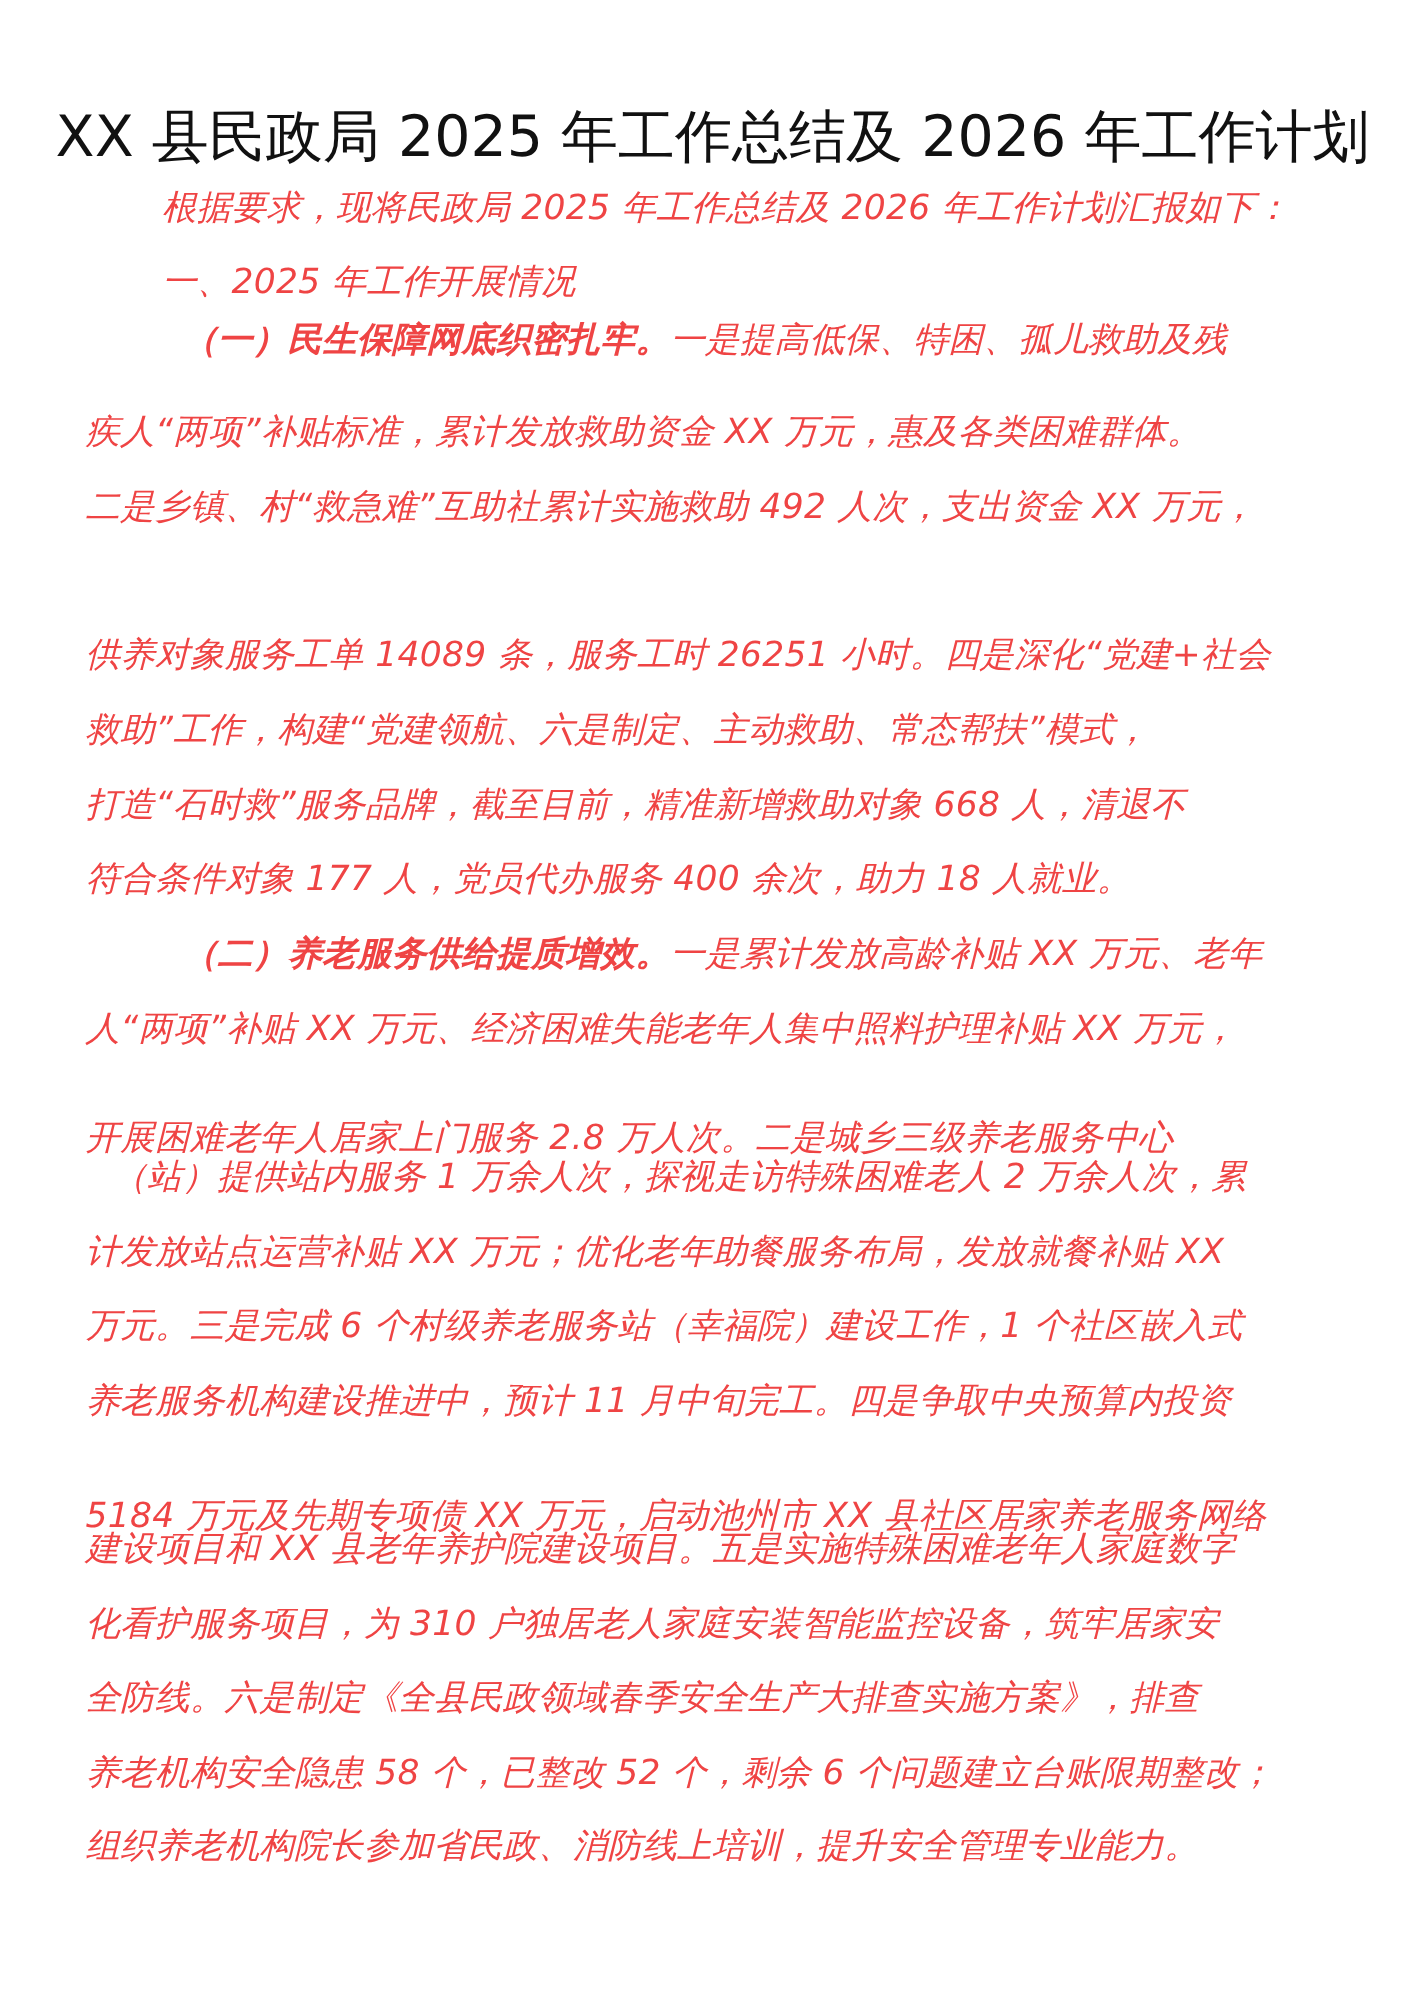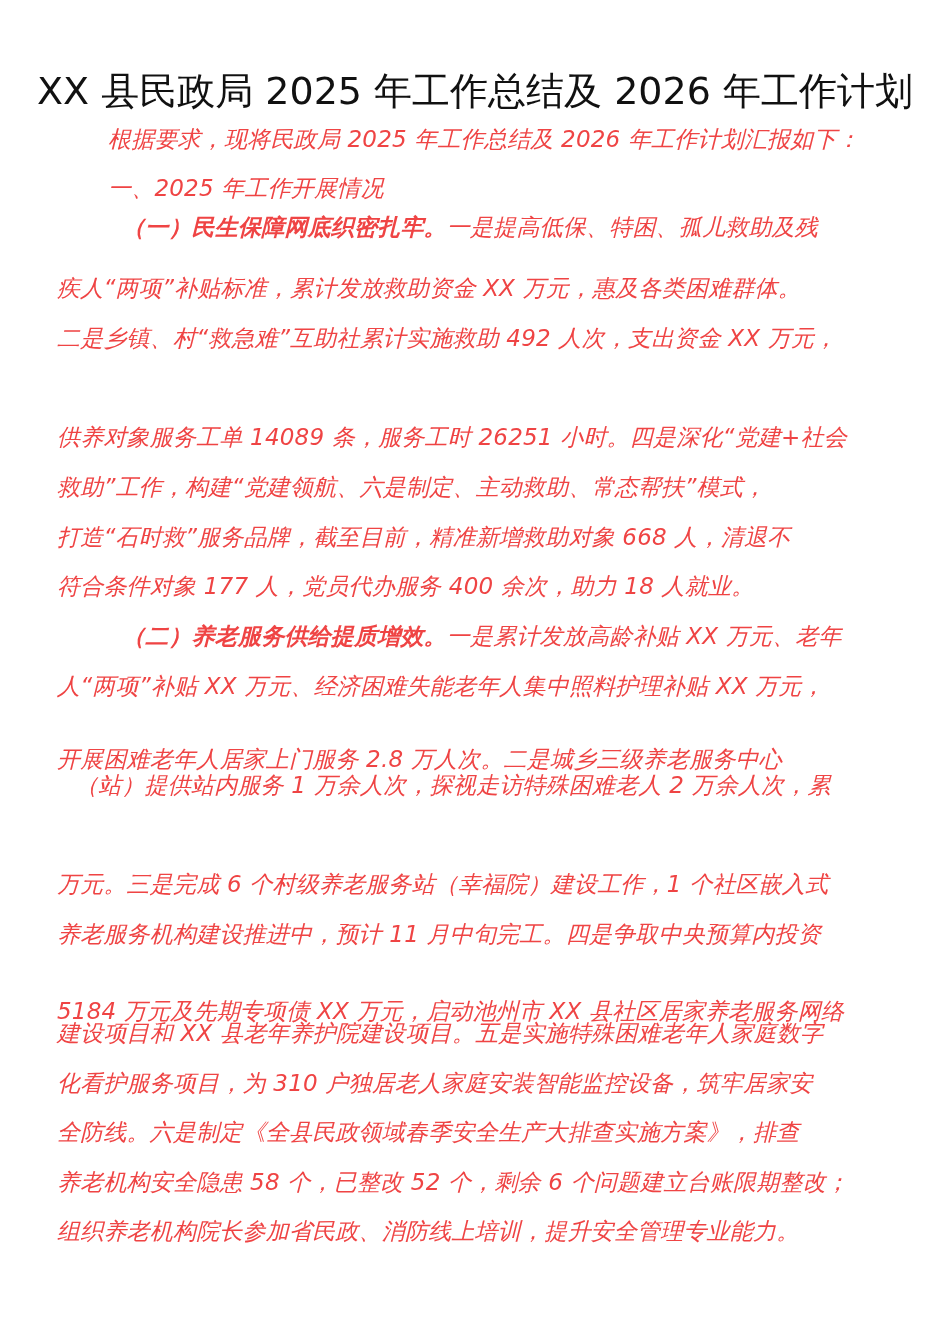--- a/index.html
+++ b/index.html
@@ -68,20 +68,21 @@
   <div class="line" style="top:472px;">救助”工作，构建“党建领航、六是制定、主动救助、常态帮扶”模式，</div>
   <div class="line" style="top:522px;">打造“石时救”服务品牌，截至目前，精准新增救助对象 668 人，清退不</div>
   <div class="line" style="top:571px;">符合条件对象 177 人，党员代办服务 400 余次，助力 18 人就业。</div>
 
   <div class="line indent2" style="top:621px;">
     <span class="bold">（二）养老服务供给提质增效。</span><span>一是累计发放高龄补贴 XX 万元、老年</span>
   </div>
   <div class="line" style="top:671px;">人“两项”补贴 XX 万元、经济困难失能老年人集中照料护理补贴 XX 万元，</div>
   <div class="line" style="top:744px;">开展困难老年人居家上门服务 2.8 万人次。二是城乡三级养老服务中心</div>
   <div class="line" style="top:770px;margin-left:18px;">（站）提供站内服务 1 万余人次，探视走访特殊困难老人 2 万余人次，累</div>
+  <div class="line" style="top:820px;">计发放站点运营补贴 XX 万元；优化老年助餐服务布局，发放就餐补贴 XX</div>
   <div class="line" style="top:869px;">万元。三是完成 6 个村级养老服务站（幸福院）建设工作，1 个社区嵌入式</div>
   <div class="line" style="top:919px;">养老服务机构建设推进中，预计 11 月中旬完工。四是争取中央预算内投资</div>
   <div class="line" style="top:996px;">5184 万元及先期专项债 XX 万元，启动池州市 XX 县社区居家养老服务网络</div>
   <div class="line" style="top:1018px;">建设项目和 XX 县老年养护院建设项目。五是实施特殊困难老年人家庭数字</div>
   <div class="line" style="top:1068px;">化看护服务项目，为 310 户独居老人家庭安装智能监控设备，筑牢居家安</div>
   <div class="line" style="top:1117px;">全防线。六是制定《全县民政领域春季安全生产大排查实施方案》，排查</div>
   <div class="line" style="top:1167px;">养老机构安全隐患 58 个，已整改 52 个，剩余 6 个问题建立台账限期整改；</div>
   <div class="line" style="top:1216px;">组织养老机构院长参加省民政、消防线上培训，提升安全管理专业能力。</div>
 
 </div>

